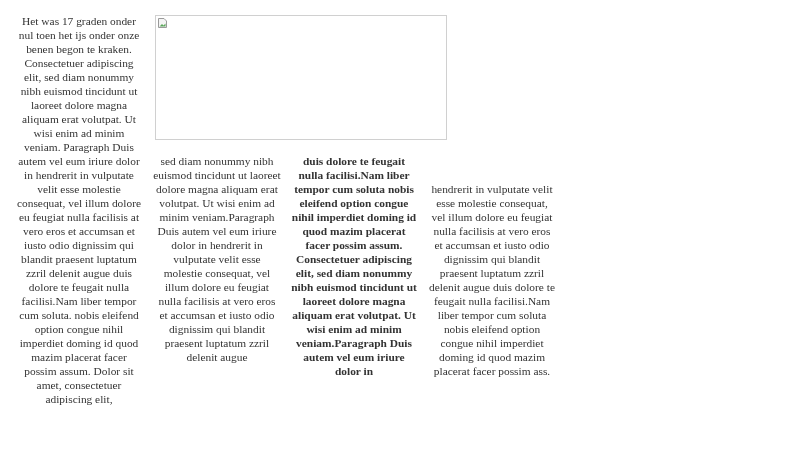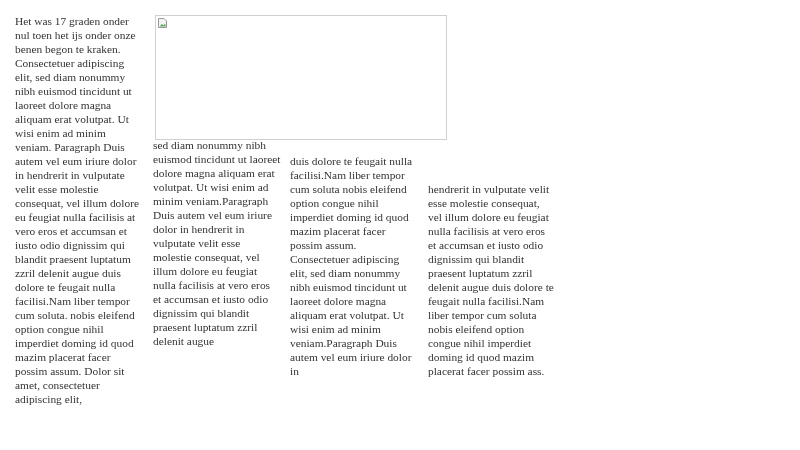--- a/index.html
+++ b/index.html
@@ -1,22 +1,22 @@
 <!DOCTYPE html>
 <html><head>
   <meta charset="utf-8">
   <style>
     html, body { margin: 0; padding: 0; background: #ffffff; }
     body { width: 800px; height: 450px; position: relative; overflow: hidden;
       font-family: "Liberation Serif", "DejaVu Serif", serif; font-size: 11.4px; line-height: 14px; color: #333333; }
-    .col { position: absolute; width: 128px; margin: 0; }
+    .col { position: absolute; width: 128px; margin: 0; text-align: center; }
     .col p { margin: 0; }
     #col1 { left: 15px; top: 14px; }
-    #col2 { left: 153px; top: 138px; }
-    #col3 { left: 290px; top: 154px; }
+    #col2 { left: 153px; top: 154px; }
+    #col3 { left: 290px; top: 154px; font-weight: bold; }
     #col4 { left: 428px; top: 154px; margin-top: 28px; }
     .img-ph { position: absolute; left: 155px; top: 15px; width: 290px; height: 123px;
       border: 1px solid #d0d0d0; background: #fff; }
     .img-ph .broken { position: absolute; left: 2px; top: 2px; width: 9px; height: 10px; }
   </style>
 </head>
 <body>
 
 <div class="img-ph">
   <svg class="broken" viewBox="0 0 9 10">

